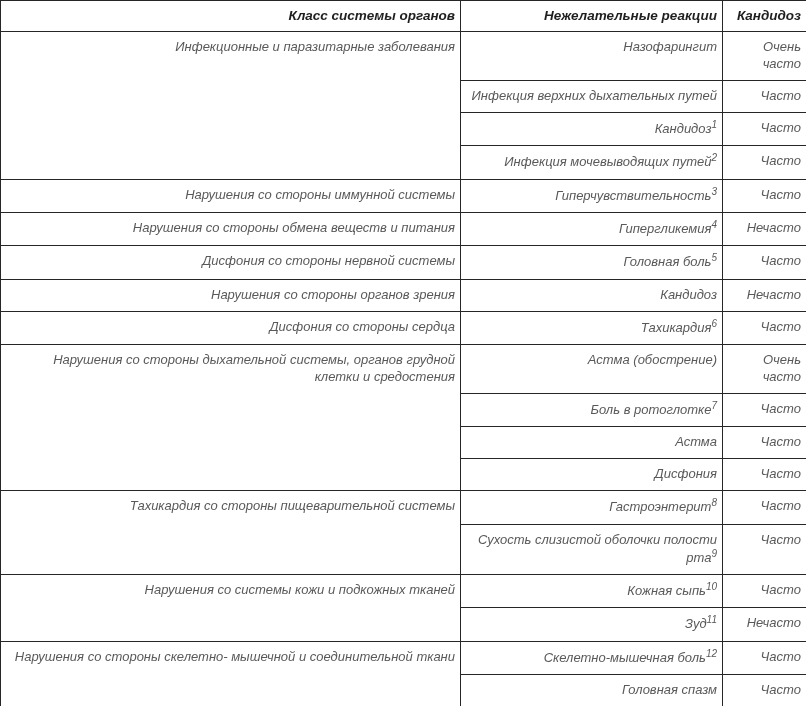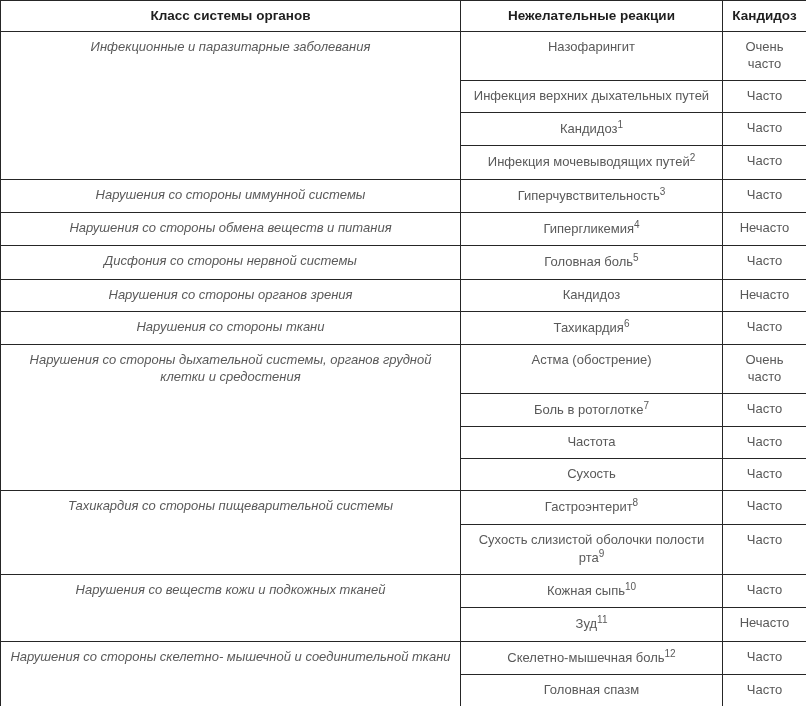--- a/index.html
+++ b/index.html
@@ -21,23 +21,24 @@
   table.reactions{
     width:806px;
     border-collapse:collapse;
     table-layout:fixed;
     background:var(--bg);
   }
   table.reactions th,
   table.reactions td{
     border:1px solid var(--border-color);
     vertical-align:top;
-    text-align:center;
+    text-align:right;
     box-sizing:border-box;
     overflow:hidden;
+    font-style:italic;
   }
   col.c1{width:460px;}
   col.c2{width:262px;}
   col.c3{width:84px;}
   th{
     font-size:13.5px;
     line-height:17px;
     font-weight:bold;
     color:var(--header-text);
     padding:6px 5px 7px 5px;
@@ -108,52 +109,52 @@
           <td class="class-cell" rowspan="1">Дисфония со стороны нервной системы</td>
           <td class="reaction-cell">Головная боль<sup>5</sup></td>
           <td class="freq-cell">Часто</td>
         </tr>
         <tr>
           <td class="class-cell" rowspan="1">Нарушения со стороны органов зрения</td>
           <td class="reaction-cell">Кандидоз</td>
           <td class="freq-cell">Нечасто</td>
         </tr>
         <tr>
-          <td class="class-cell" rowspan="1">Нарушения со стороны ткани</td>
+          <td class="class-cell" rowspan="1">Дисфония со стороны сердца</td>
           <td class="reaction-cell">Тахикардия<sup>6</sup></td>
           <td class="freq-cell">Часто</td>
         </tr>
         <tr>
           <td class="class-cell" rowspan="4">Нарушения со стороны дыхательной системы, органов грудной клетки и средостения</td>
           <td class="reaction-cell">Астма (обострение)</td>
           <td class="freq-cell">Очень часто</td>
         </tr>
         <tr>
           <td class="reaction-cell">Боль в ротоглотке<sup>7</sup></td>
           <td class="freq-cell">Часто</td>
         </tr>
         <tr>
-          <td class="reaction-cell">Частота</td>
+          <td class="reaction-cell">Астма</td>
           <td class="freq-cell">Часто</td>
         </tr>
         <tr>
-          <td class="reaction-cell">Сухость</td>
+          <td class="reaction-cell">Дисфония</td>
           <td class="freq-cell">Часто</td>
         </tr>
         <tr>
           <td class="class-cell" rowspan="2">Тахикардия со стороны пищеварительной системы</td>
           <td class="reaction-cell">Гастроэнтерит<sup>8</sup></td>
           <td class="freq-cell">Часто</td>
         </tr>
         <tr>
           <td class="reaction-cell">Сухость слизистой оболочки полости рта<sup>9</sup></td>
           <td class="freq-cell">Часто</td>
         </tr>
         <tr>
-          <td class="class-cell" rowspan="2">Нарушения со веществ кожи и подкожных тканей</td>
+          <td class="class-cell" rowspan="2">Нарушения со системы кожи и подкожных тканей</td>
           <td class="reaction-cell">Кожная сыпь<sup>10</sup></td>
           <td class="freq-cell">Часто</td>
         </tr>
         <tr>
           <td class="reaction-cell">Зуд<sup>11</sup></td>
           <td class="freq-cell">Нечасто</td>
         </tr>
         <tr>
           <td class="class-cell" rowspan="2">Нарушения со стороны скелетно- мышечной и соединительной ткани</td>
           <td class="reaction-cell">Скелетно-мышечная боль<sup>12</sup></td>

